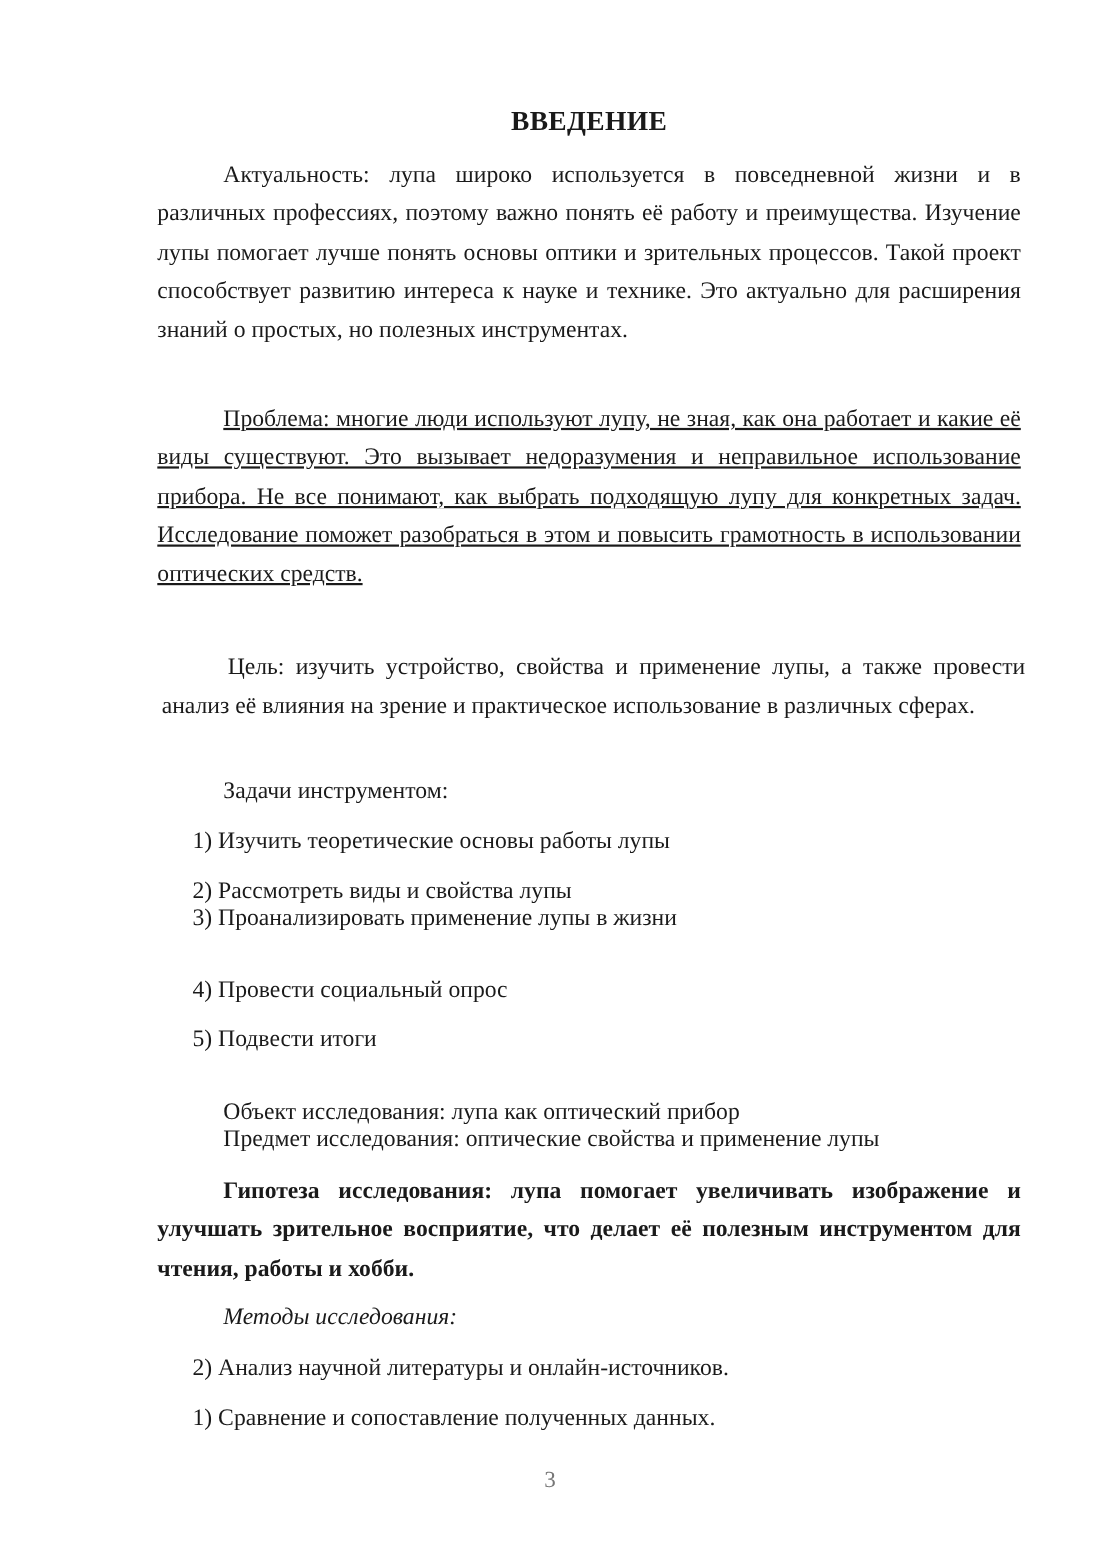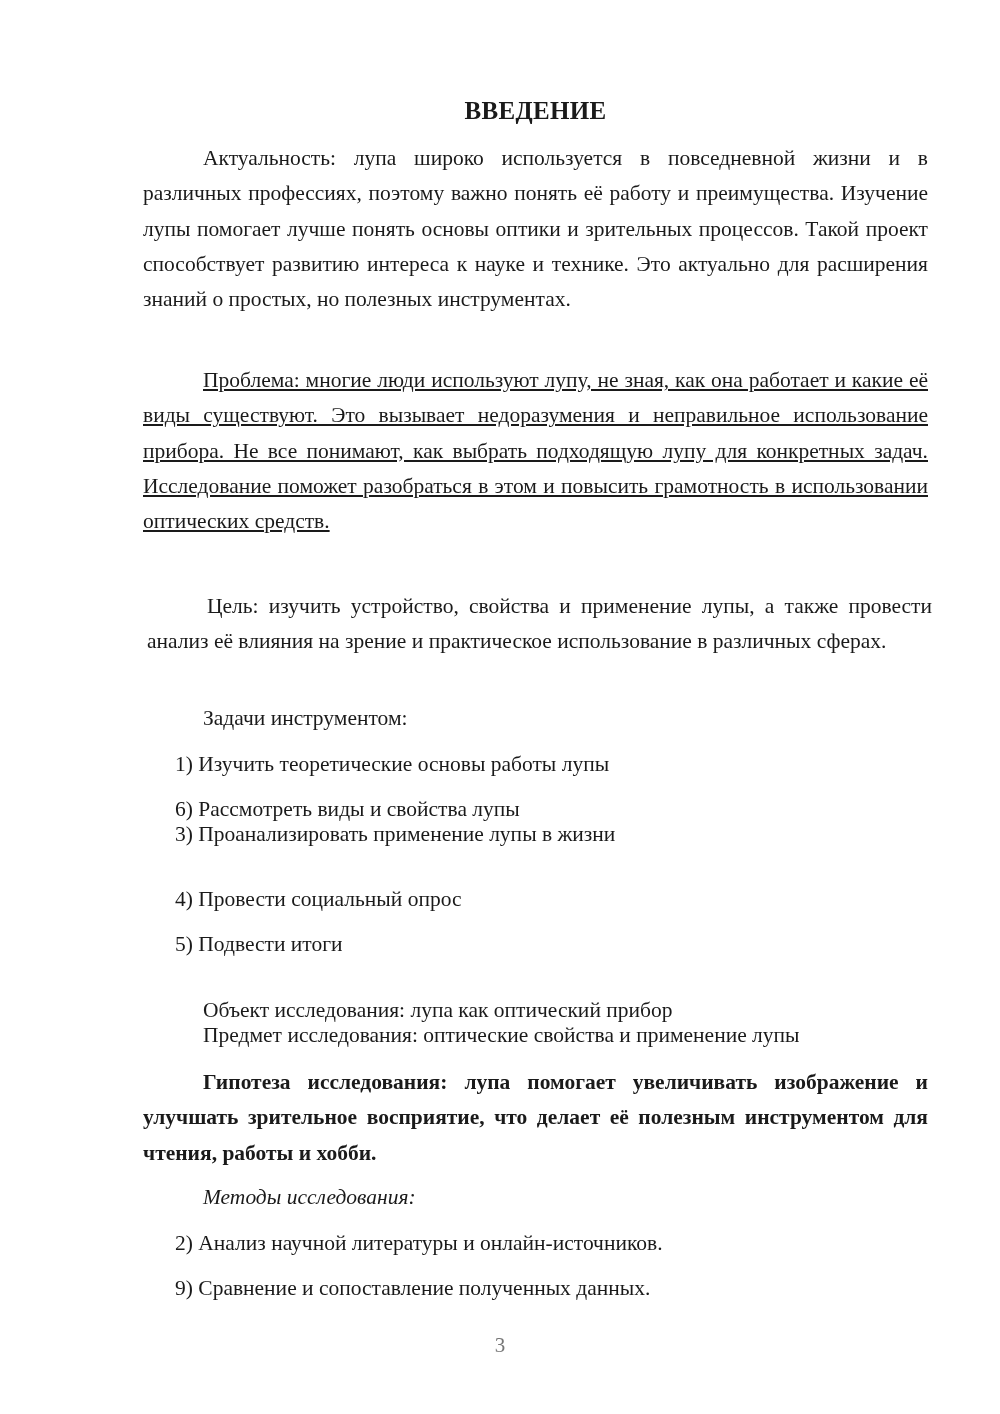--- a/index.html
+++ b/index.html
@@ -35,29 +35,29 @@
 
   <p class="para" style="top:141px;margin:0;">Актуальность: лупа широко используется в повседневной жизни и в различных профессиях, поэтому важно понять её работу и преимущества. Изучение лупы помогает лучше понять основы оптики и зрительных процессов. Такой проект способствует развитию интереса к науке и технике. Это актуально для расширения знаний о простых, но полезных инструментах.</p>
 
   <p class="para" style="top:363px;margin:0;text-decoration:underline;">Проблема: многие люди используют лупу, не зная, как она работает и какие её виды существуют. Это вызывает недоразумения и неправильное использование прибора. Не все понимают, как выбрать подходящую лупу для конкретных задач. Исследование поможет разобраться в этом и повысить грамотность в использовании оптических средств.</p>
 
   <p class="para" style="top:585px;margin:4px;">Цель: изучить устройство, свойства и применение лупы, а также провести анализ её влияния на зрение и практическое использование в различных сферах.</p>
 
   <div class="line" style="top:703px;">Задачи инструментом:</div>
 
   <div class="item" style="top:749px;">1) Изучить теоретические основы работы лупы</div>
-  <div class="item" style="top:794px;">6) Рассмотреть виды и свойства лупы</div>
+  <div class="item" style="top:794px;">2) Рассмотреть виды и свойства лупы</div>
   <div class="item" style="top:819px;">3) Проанализировать применение лупы в жизни</div>
   <div class="item" style="top:884px;">4) Провести социальный опрос</div>
   <div class="item" style="top:929px;">5) Подвести итоги</div>
 
   <div class="line" style="top:975px;margin-top:20px;">Объект исследования: лупа как оптический прибор</div>
   <div class="line" style="top:1020px;text-align:right;">Предмет исследования: оптические свойства и применение лупы</div>
 
   <p class="para" style="top:1065px;margin:0;font-weight:bold;">Гипотеза исследования: лупа помогает увеличивать изображение и улучшать зрительное восприятие, что делает её полезным инструментом для чтения, работы и хобби.</p>
 
   <div class="line" style="top:1182px;font-style:italic;">Методы исследования:</div>
 
   <div class="item" style="top:1228px;">2) Анализ научной литературы и онлайн-источников.</div>
-  <div class="item" style="top:1273px;">9) Сравнение и сопоставление полученных данных.</div>
+  <div class="item" style="top:1273px;">1) Сравнение и сопоставление полученных данных.</div>
 </div>
 
 <div class="pagenum">3</div>
 
 </body></html>

